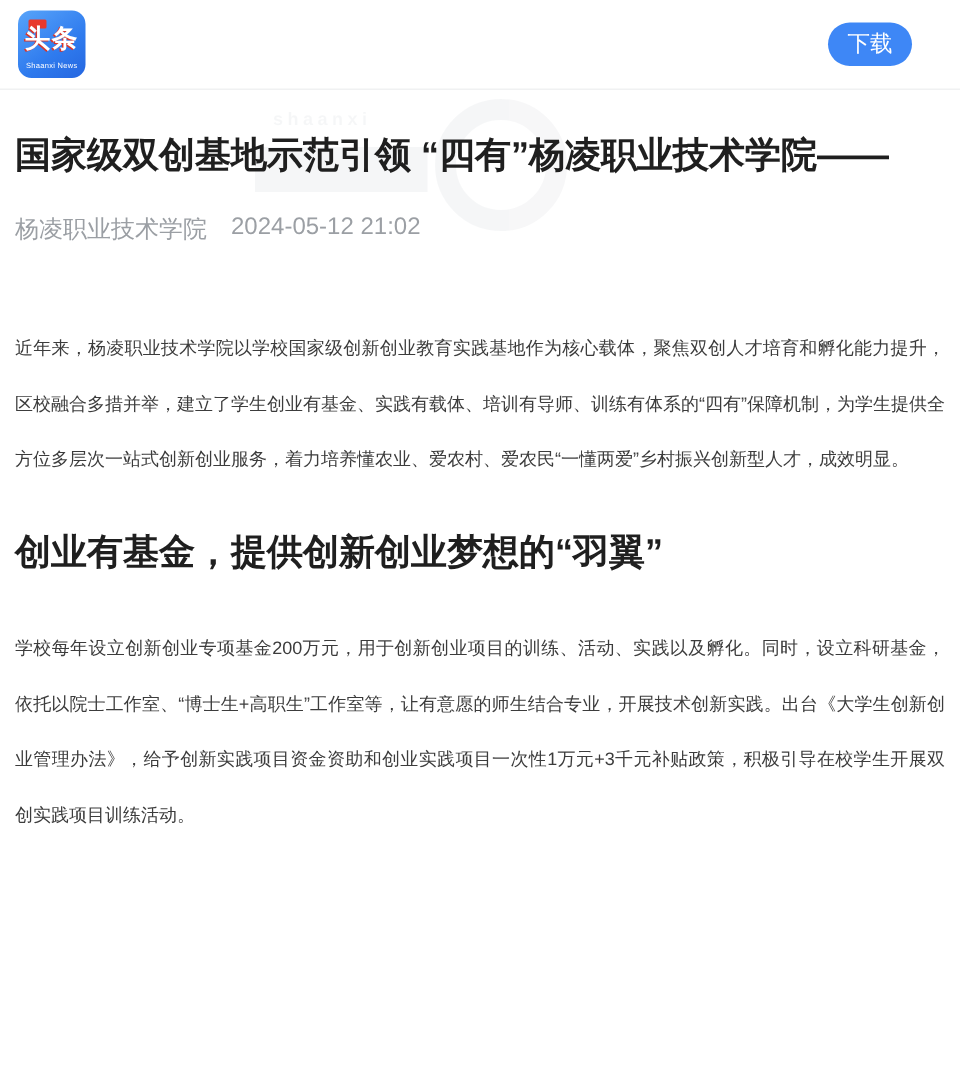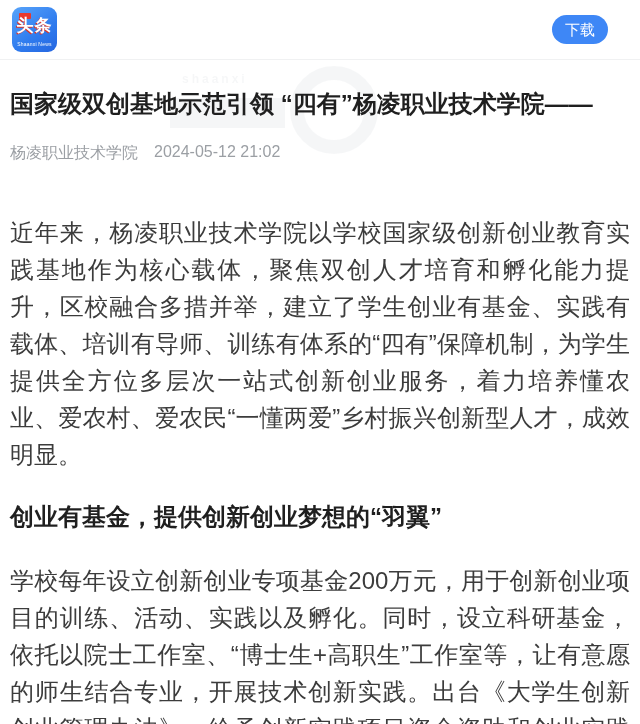--- a/index.html
+++ b/index.html
@@ -141,21 +141,21 @@
   .byline {
     margin-top: 19px;
     display: flex;
     align-items: flex-start;
     gap: 16px;
     font-size: 16px;
     color: #9b9fa4;
   }
   .body-p {
     margin-top: 30px;
-    font-size: 24px;
+    font-size: 12px;
     line-height: 37px;
     color: #3c3c3c;
     text-align: justify;
     text-justify: inter-ideograph;
   }
   .body-p.first { margin-top: 50px; }
   .sub-heading {
     margin-top: 29px;
     font-size: 24px;
     line-height: 30px;

